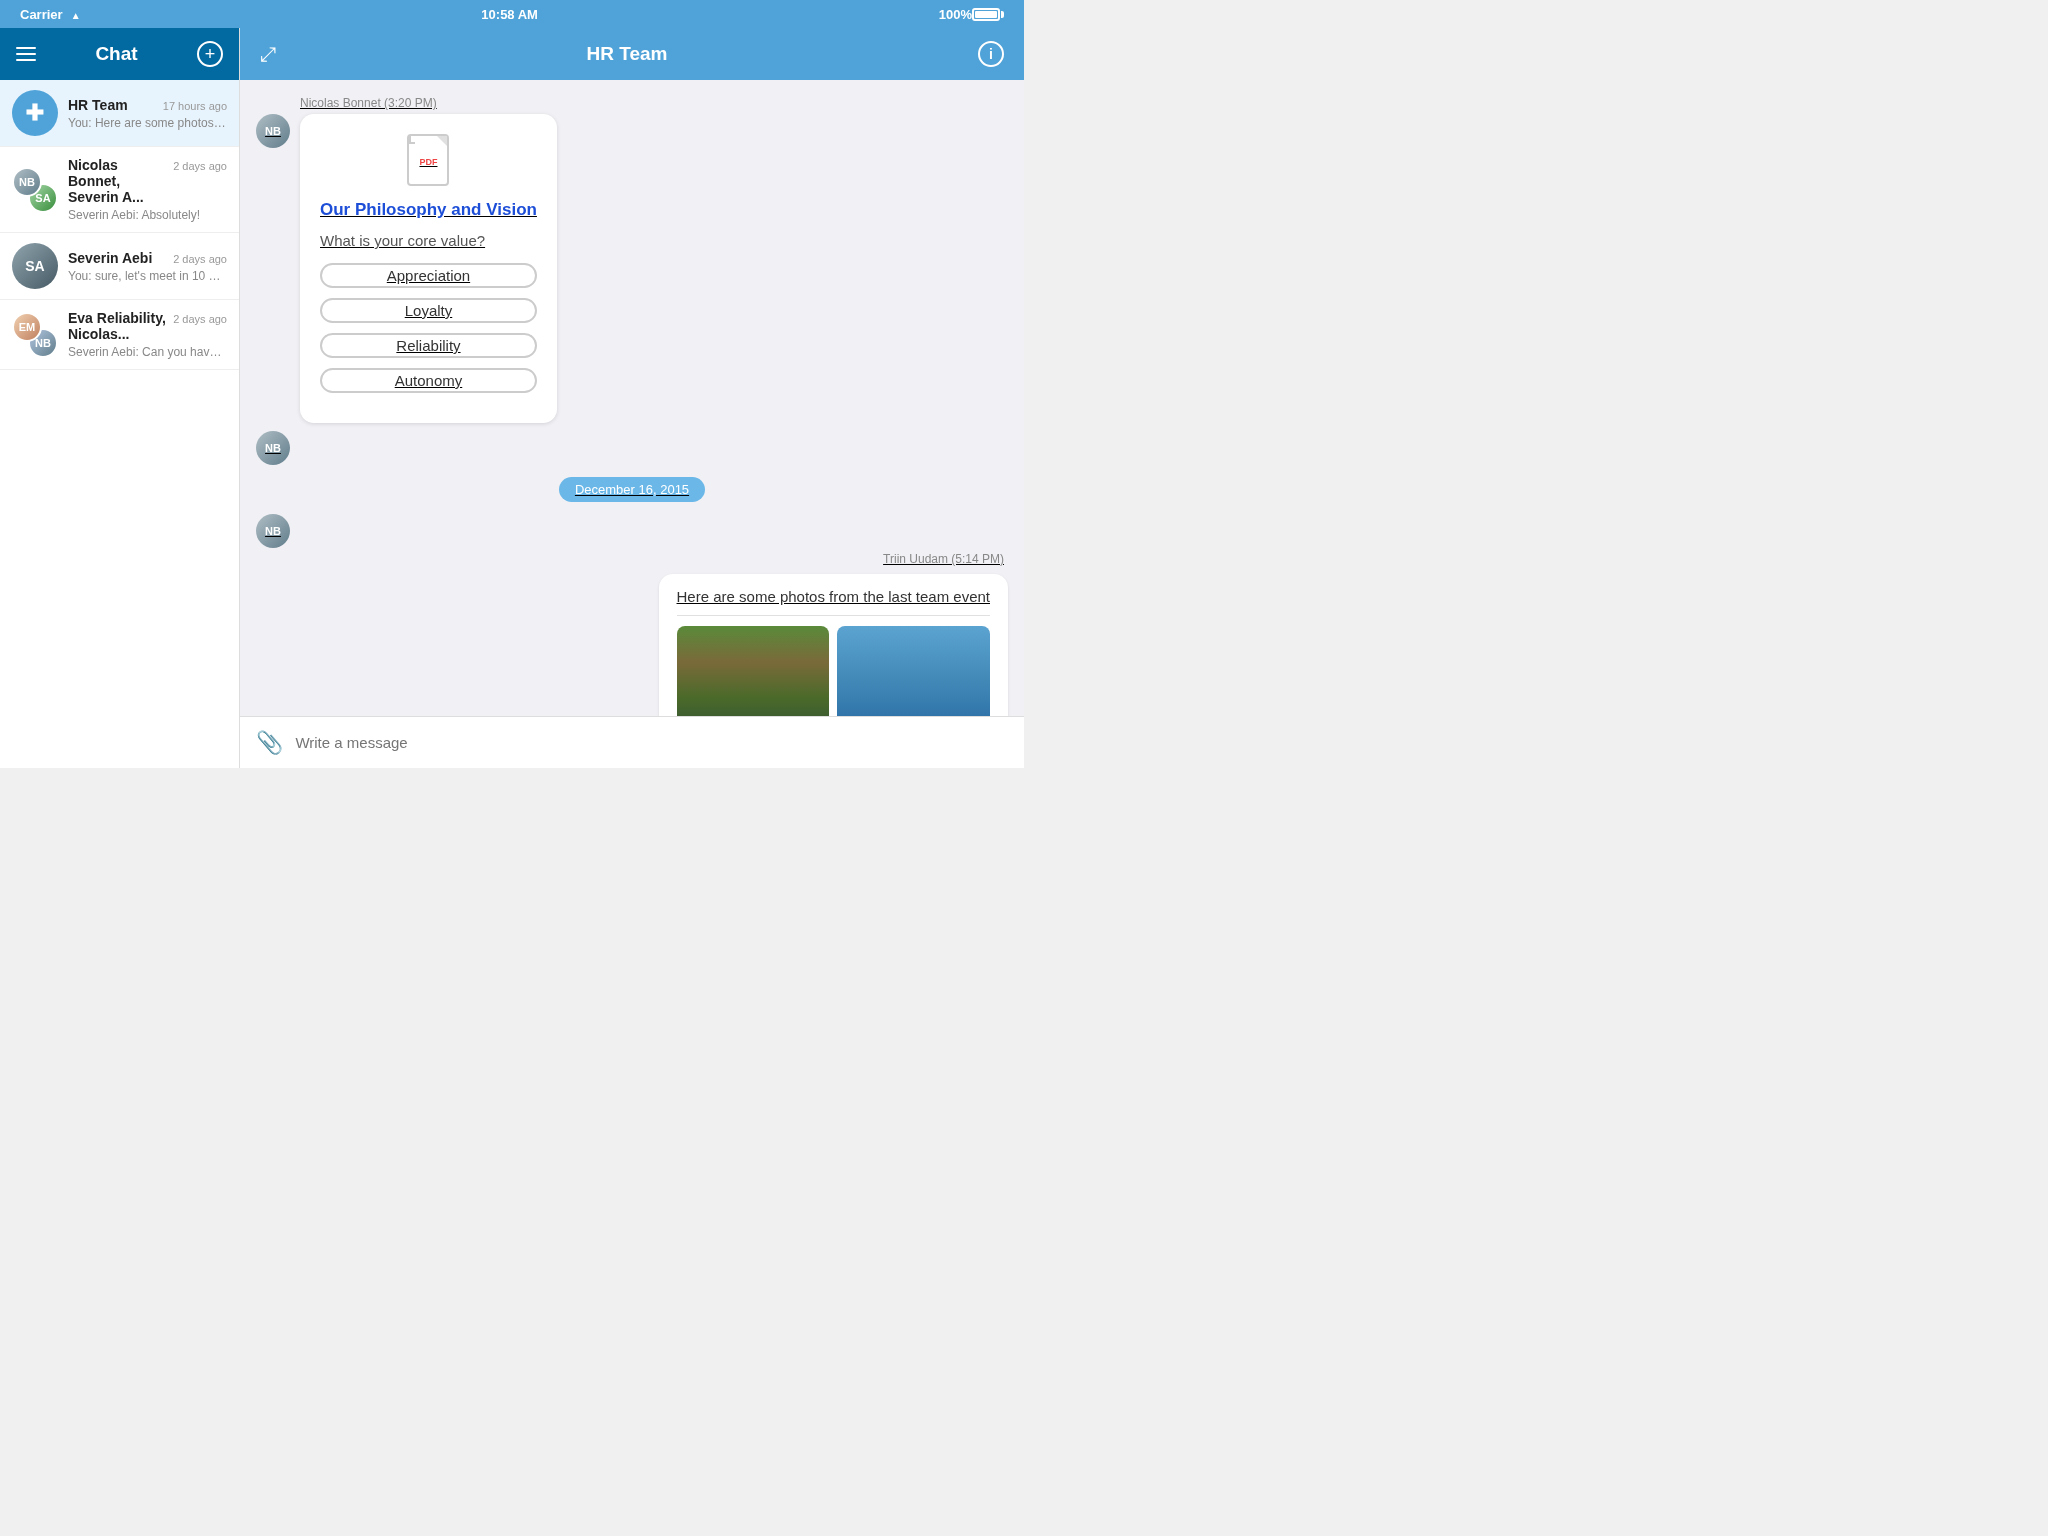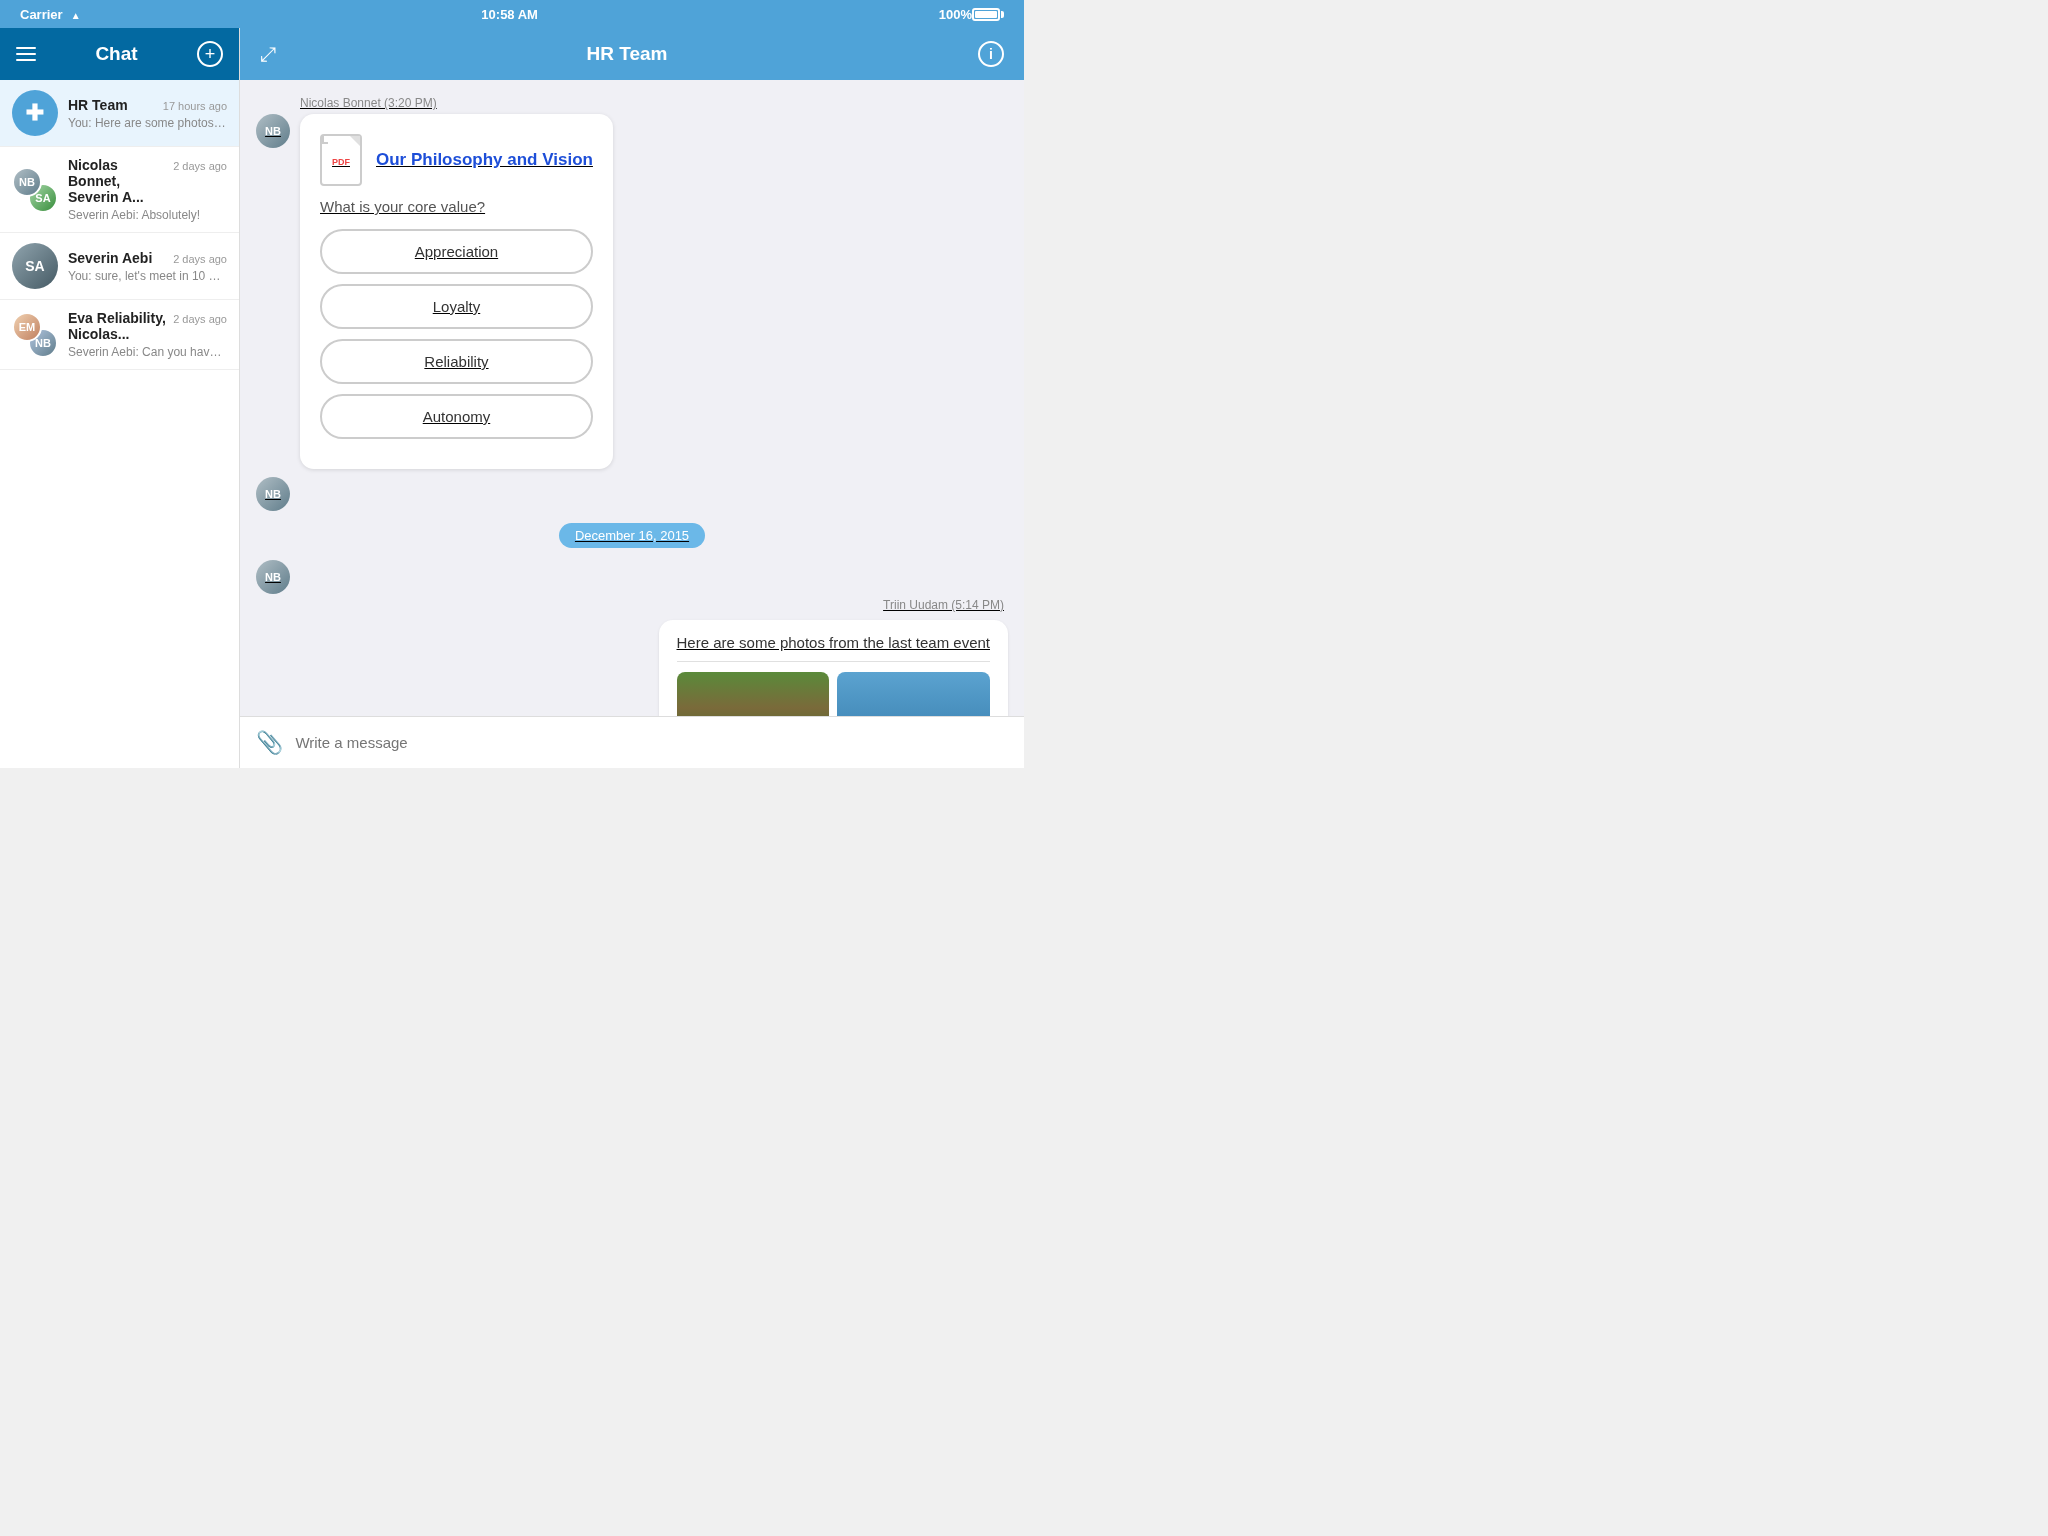--- a/index.html
+++ b/index.html
@@ -153,38 +153,38 @@
 
     
     .poll-card {
       background: white;
       border-radius: 14px;
       padding: 20px;
       max-width: 420px;
       box-shadow: 0 1px 4px rgba(0,0,0,0.12);
     }
     .poll-header {
-      display: flex; align-items: center; gap: 14px; margin-bottom: 12px;
+      display: flex; align-items: center; gap: 14px; margin-bottom: 12px; flex-direction: column;
     }
     .pdf-icon {
       width: 42px; height: 52px; border: 2px solid #ccc; border-radius: 4px;
       display: flex; flex-direction: column; align-items: center; justify-content: center;
       font-size: 9px; color: #888; position: relative;
     }
     .pdf-icon::before {
       content: ''; position: absolute; top: 0; right: 0;
       border-style: solid; border-width: 0 10px 10px 0;
       border-color: transparent #e0e0e0 transparent transparent;
     }
     .pdf-label { font-size: 9px; font-weight: bold; color: #e44; margin-top: 4px; }
     .poll-title { font-size: 17px; font-weight: 700; color: #1d4ed8; }
     .poll-question { font-size: 15px; color: #555; margin-bottom: 14px; }
     .poll-option {
       border: 2px solid #ccc; border-radius: 25px;
-      padding: 12px 16px; text-align: center;
+      padding: 2px 16px; text-align: center;
       font-size: 15px; color: #333; margin-bottom: 10px;
       cursor: pointer;
     }
 
     
     .date-divider {
       display: flex; align-items: center; justify-content: center;
       margin: 8px 0;
     }
     .date-badge {

